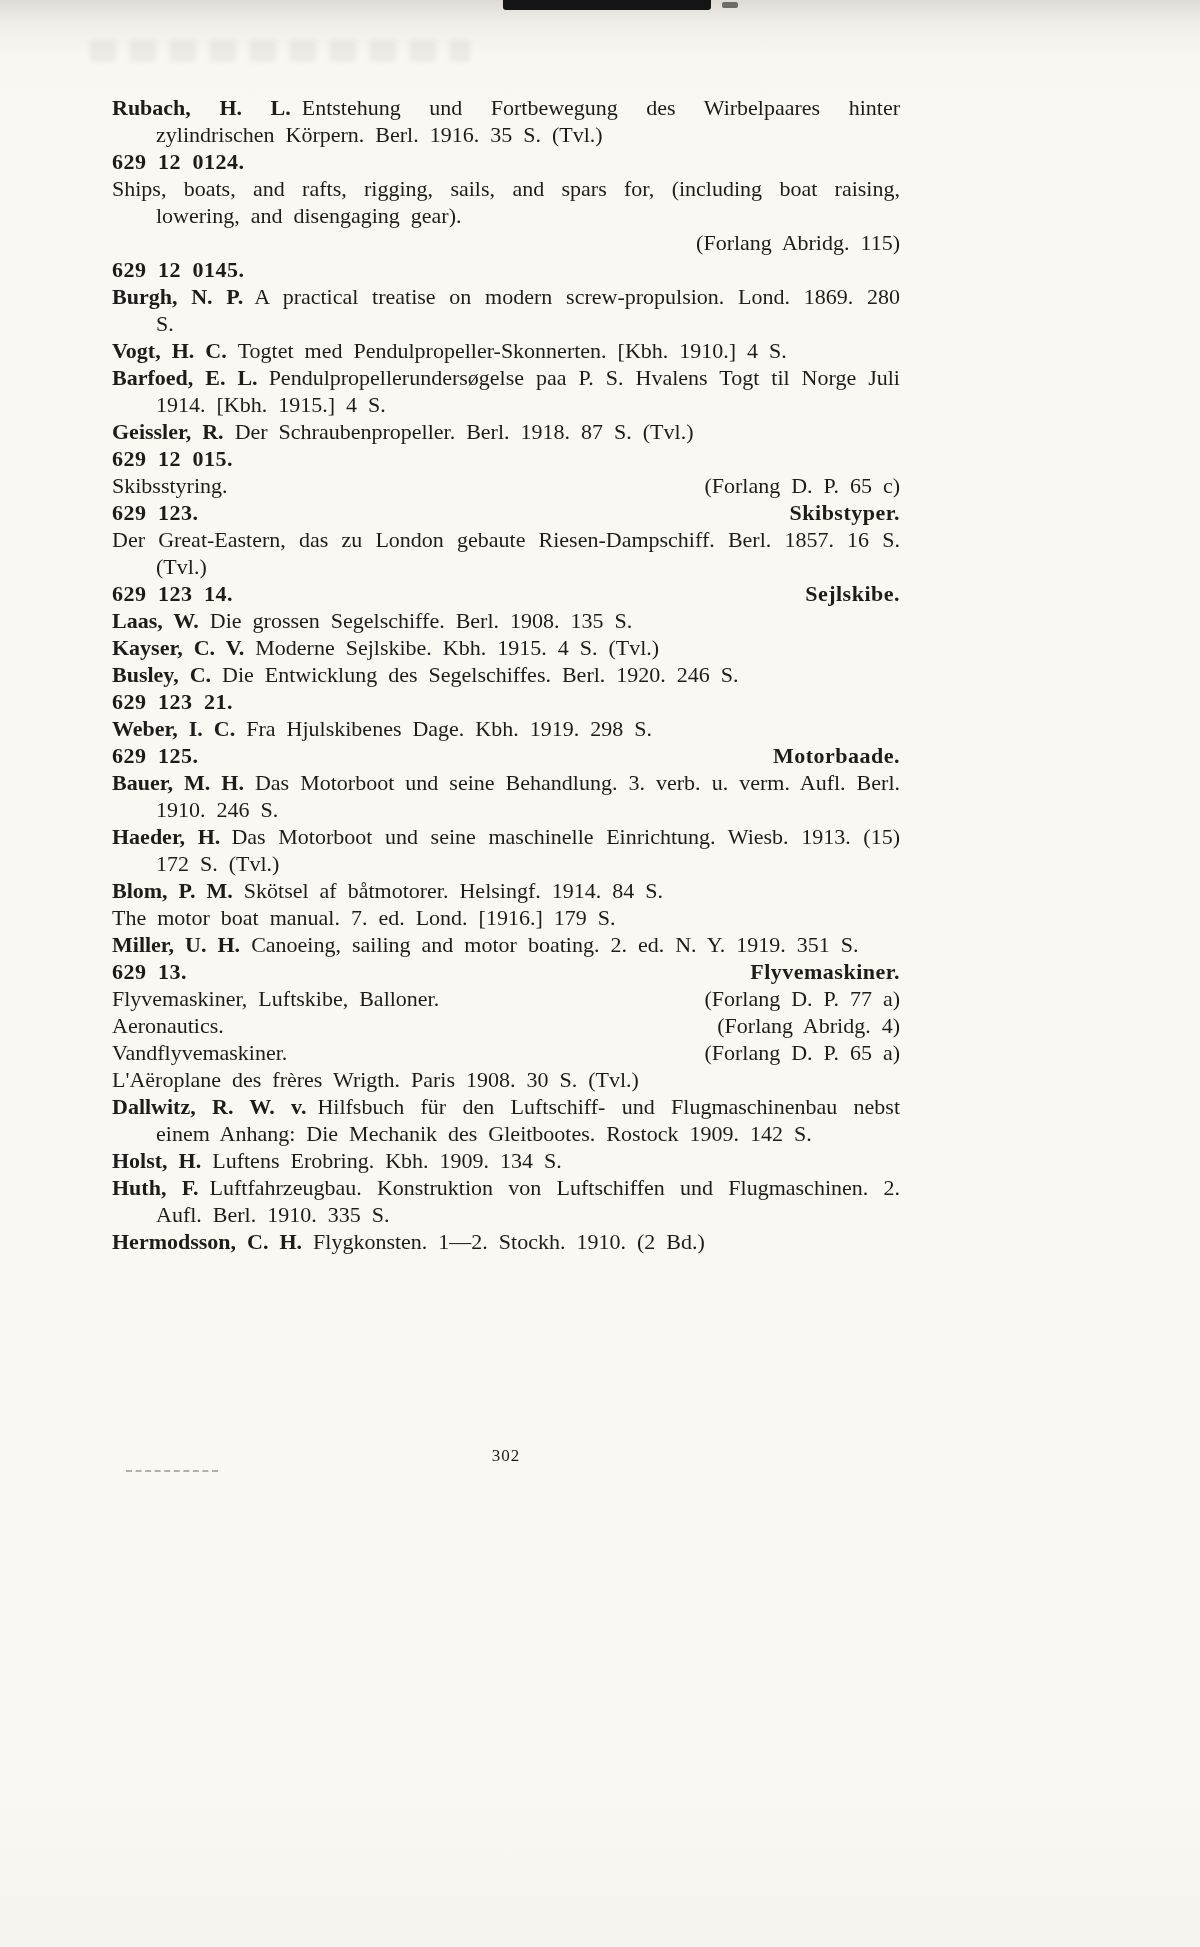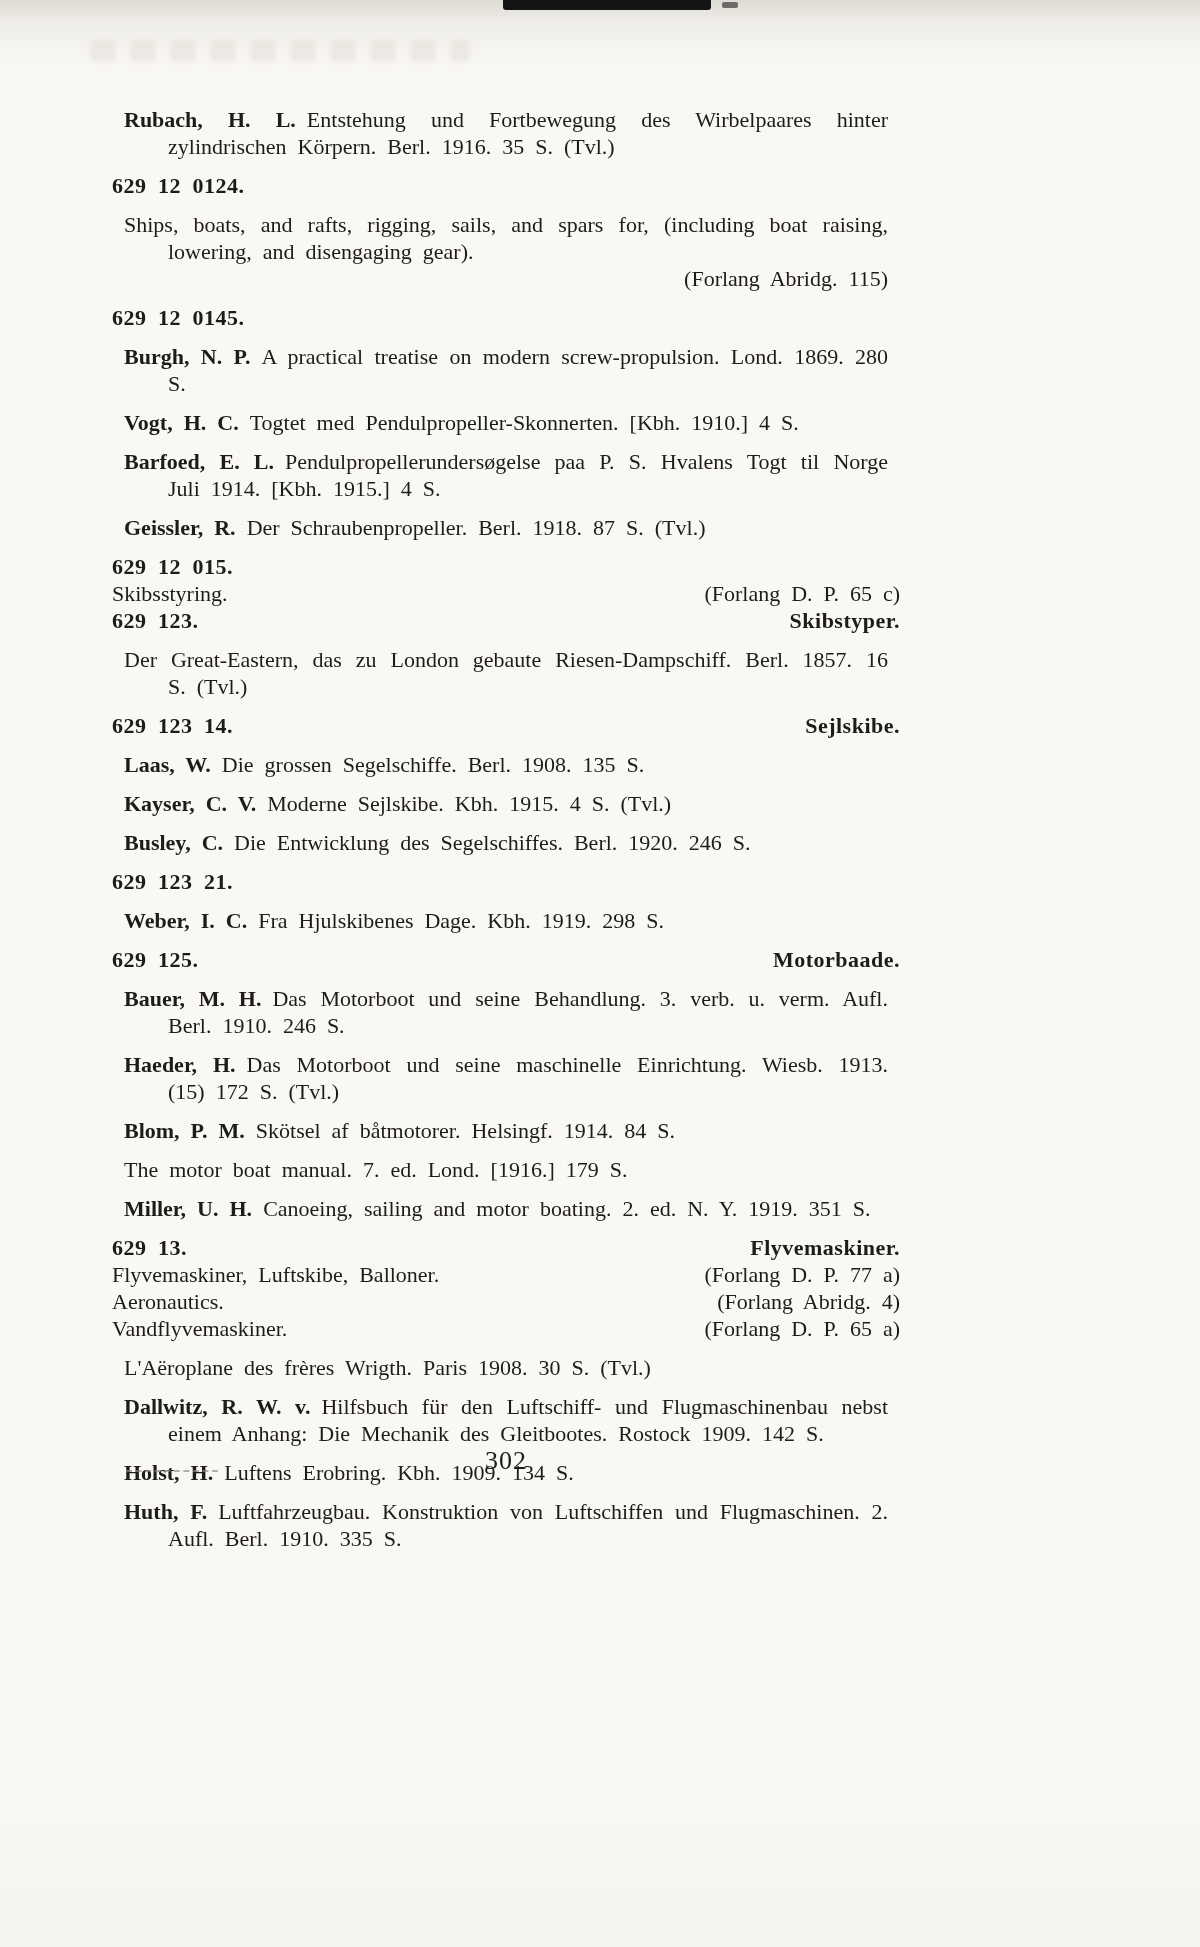--- a/index.html
+++ b/index.html
@@ -34,37 +34,37 @@
   .artifact-dash {
     position: absolute; left: 126px; top: 1470px; width: 92px; height: 0;
     border-top: 2px dashed #8d8a84; opacity: .65;
   }
   
   .content {
     position: absolute; left: 112px; top: 94px; width: 788px;
     font-size: 22px; line-height: 27px;
     word-spacing: 0.25em;
   }
-  .entry { margin: 12px; }
+  .entry { margin: 0; }
   .entry .body {
     margin: 0;
     text-align: justify;
     padding-left: 44px; text-indent: -44px;
   }
   .author { font-weight: 700; }
   .classmark {
     display: flex; justify-content: space-between;
     font-weight: 700;
     letter-spacing: 0.5px;
   }
   .flexline { display: flex; justify-content: space-between; }
   .right-line { text-align: right; }
   .pagenum {
     position: absolute; left: 112px; top: 1446px; width: 788px;
-    text-align: center; font-size: 26px; color: var(--ink, #1d1c1a);
+    text-align: center; font-size: 17px; color: var(--ink, #1d1c1a);
     letter-spacing: 1px;
   }
 </style>
 </head>
 <body>
 
 <div class="page">
   <div class="artifact-bar"></div>
   <div class="artifact-dot"></div>
   <div class="artifact-ghost"></div>
@@ -168,17 +168,20 @@
       </div>
       <div class="entry">
         <p class="body"><span class="author">Dallwitz, R. W. v.</span> <span class="text-body">Hilfsbuch für den Luftschiff- und Flugmaschinenbau nebst einem Anhang: Die Mechanik des Gleitbootes. Rostock 1909. 142 S.</span></p>
       </div>
       <div class="entry">
         <p class="body"><span class="author">Holst, H.</span> <span class="text-body">Luftens Erobring. Kbh. 1909. 134 S.</span></p>
       </div>
       <div class="entry">
         <p class="body"><span class="author">Huth, F.</span> <span class="text-body">Luftfahrzeugbau. Konstruktion von Luftschiffen und Flugmaschinen. 2. Aufl. Berl. 1910. 335 S.</span></p>
       </div>
+      <div class="entry">
+        <p class="body"><span class="author">Hermodsson, C. H.</span> <span class="text-body">Flygkonsten. 1—2. Stockh. 1910. (2 Bd.)</span></p>
+      </div>
     </main>
 
   <div class="artifact-dash"></div>
   <div class="pagenum">302</div>
 </div>
 
 </body></html>

